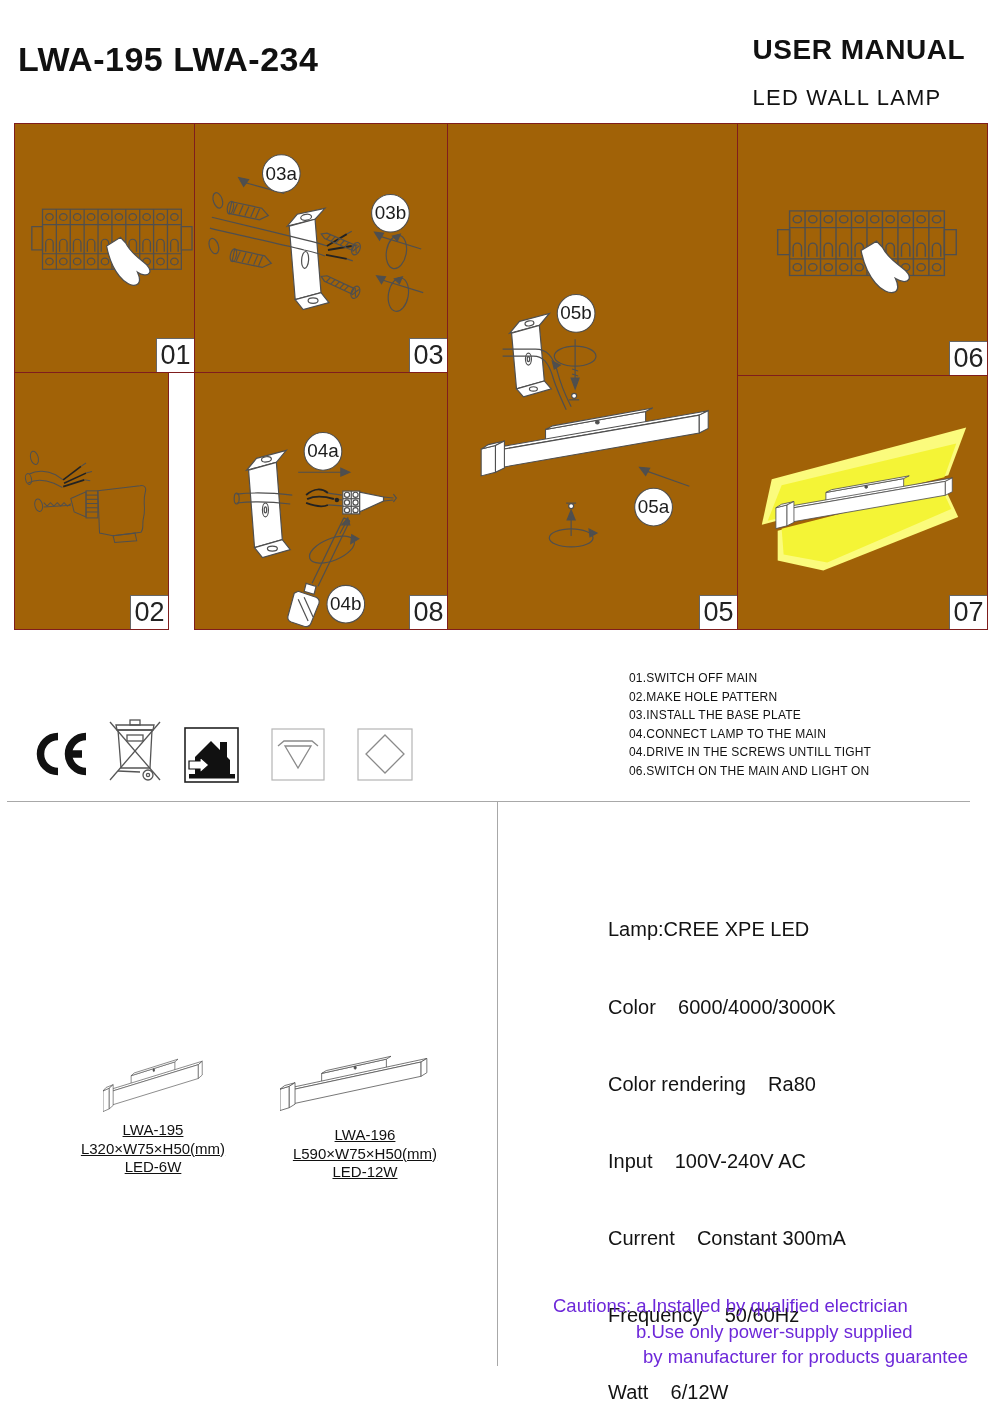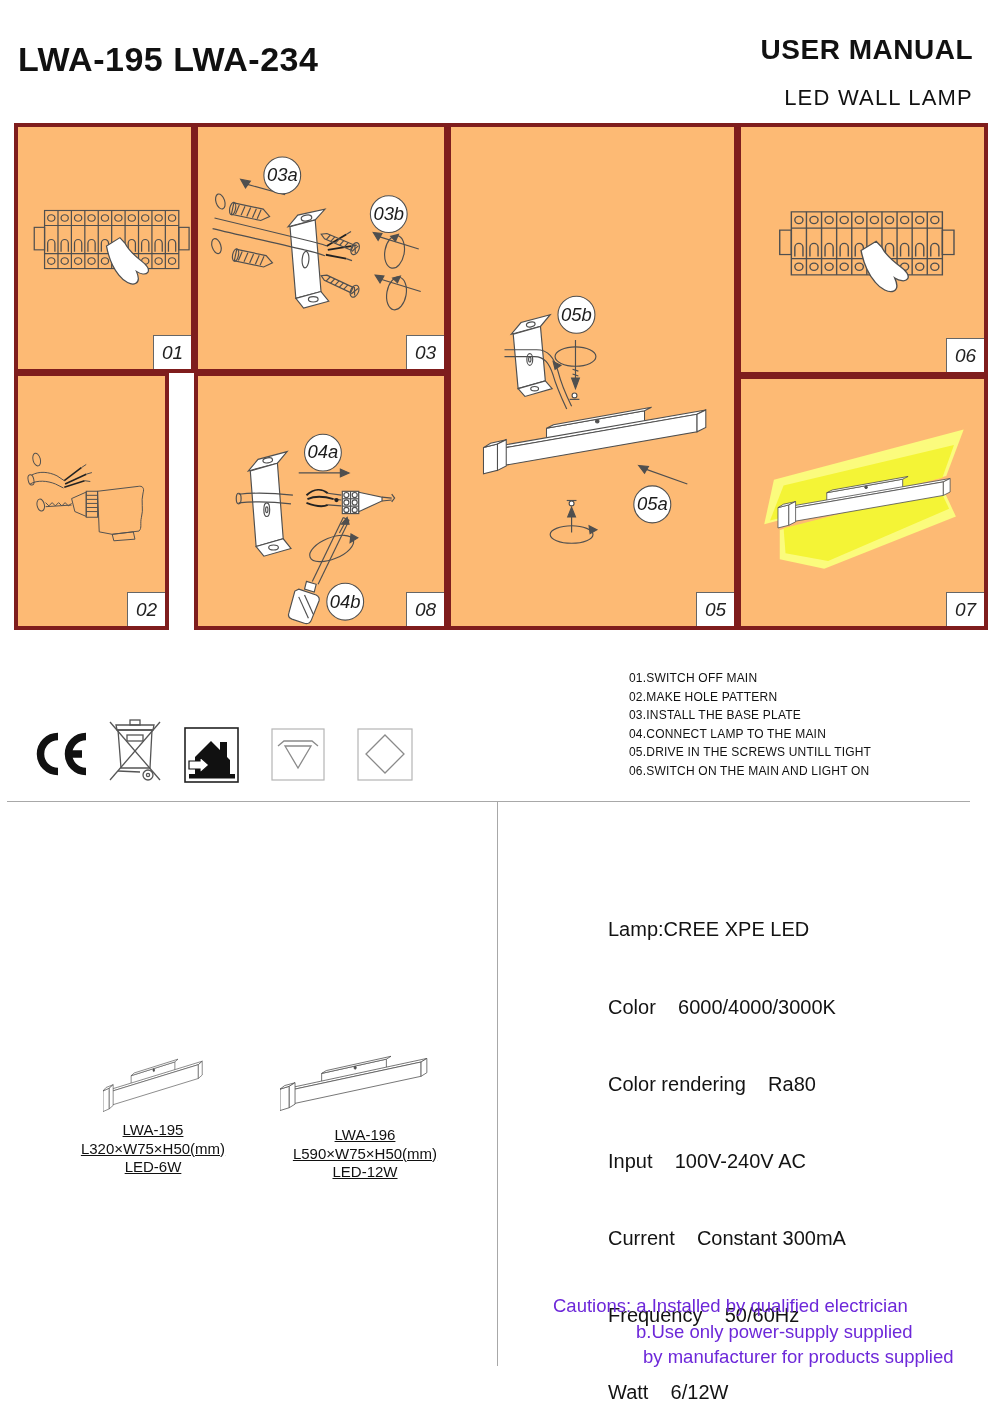--- a/index.html
+++ b/index.html
@@ -1,36 +1,36 @@
 <!DOCTYPE html>
 <html><head>
 <meta charset="utf-8">
 <style>
   html,body{margin:0;padding:0;background:#ffffff;}
   .page{position:relative;width:1000px;height:1416px;background:#fff;overflow:hidden;
         font-family:"Liberation Sans", sans-serif;color:#111;}
   
   .title{position:absolute;left:18px;top:40px;font-size:34px;font-weight:bold;letter-spacing:.5px;}
-  .manual-block{position:absolute;right:27px;top:34px;text-align:right;}
+  .manual-block{position:absolute;right:35px;top:34px;}
   .manual-title{font-size:28px;font-weight:bold;letter-spacing:.5px;}
   .manual-sub{font-size:22px;letter-spacing:1.2px;margin-top:19px;}
   
   .grid{position:absolute;left:14px;top:123px;width:974px;height:507px;}
-  .panel{position:absolute;border:4px solid #7f1d1d;box-sizing:border-box;background:#fdba74;font-style:italic;}
+  .panel{position:absolute;border:1px solid #7f1d1d;box-sizing:border-box;background:#a16207;}
   #p01{left:0;top:0;width:181px;height:250px}
   #p02{left:0;top:249px;width:155px;height:258px}
   #p03{left:180px;top:0;width:254px;height:250px}
   #p04{left:180px;top:249px;width:254px;height:258px}
   #p05{left:433px;top:0;width:291px;height:507px}
   #p06{left:723px;top:0;width:251px;height:253px}
   #p07{left:723px;top:252px;width:251px;height:255px}
   .panel svg.art{position:absolute;left:0;top:0;width:100%;height:100%;}
   .tag{position:absolute;right:0;bottom:0;width:37px;height:33px;border-left:1px solid #666;
        border-top:1px solid #666;background:#fff;display:flex;align-items:center;justify-content:center;
-       font-size:19px;color:#222;}
+       font-size:27px;color:#222;}
   
   .ln{fill:none;stroke:#4f4f4f;stroke-width:1.2;}
   .lnw{fill:#fff;stroke:#4f4f4f;stroke-width:1.2;}
   .dk{fill:none;stroke:#222;stroke-width:1.9;}
   .callout{fill:#fff;stroke:#4f4f4f;stroke-width:1.1;}
   .callout-t{font-family:"Liberation Sans",sans-serif;font-size:19px;fill:#1c1c1c;text-anchor:middle;}
   
   .steps{position:absolute;left:629px;top:669px;font-size:12px;line-height:18.6px;letter-spacing:.2px;color:#111;}
   .icons{position:absolute;left:0;top:0;}
   .icon{position:absolute;}
@@ -407,21 +407,21 @@
       <rect x="1" y="1" width="54" height="51" fill="#fff" stroke="#b5b5b5" stroke-width="1.2"></rect>
       <polygon points="28,7 47,26 28,45 9,26" fill="none" stroke="#8a8a8a" stroke-width="1.3"></polygon>
     </svg>
   </div>
 
   <div class="steps">
     <div>01.SWITCH OFF MAIN</div>
     <div>02.MAKE HOLE PATTERN</div>
     <div>03.INSTALL THE BASE PLATE</div>
     <div>04.CONNECT LAMP TO THE MAIN</div>
-    <div>05.DRIVE IN THE SCREWS UNTILL TIGHT</div>
+    <div>04.DRIVE IN THE SCREWS UNTILL TIGHT</div>
     <div>06.SWITCH ON THE MAIN AND LIGHT ON</div>
   </div>
 
   <div class="hline"></div>
   <div class="vline"></div>
 
   <svg class="fig-svg" style="left:103px;top:1055px" width="100" height="58" viewBox="-14 2 256 84" preserveAspectRatio="none">
     <use href="#g-lampbar"></use>
   </svg>
   <div class="fig-cap" style="left:73px;top:1121px">
@@ -449,16 +449,16 @@
     
     
     
     
     
   </div>
 
   <div class="cautions">
     <div class="c1">Cautions: a.Installed by qualified electrician</div>
     <div class="c2">b.Use only power-supply supplied</div>
-    <div class="c3">by manufacturer for products supplied</div>
+    <div class="c3">by manufacturer for products guarantee</div>
   </div>
 
 </div>
 
 </body></html>

